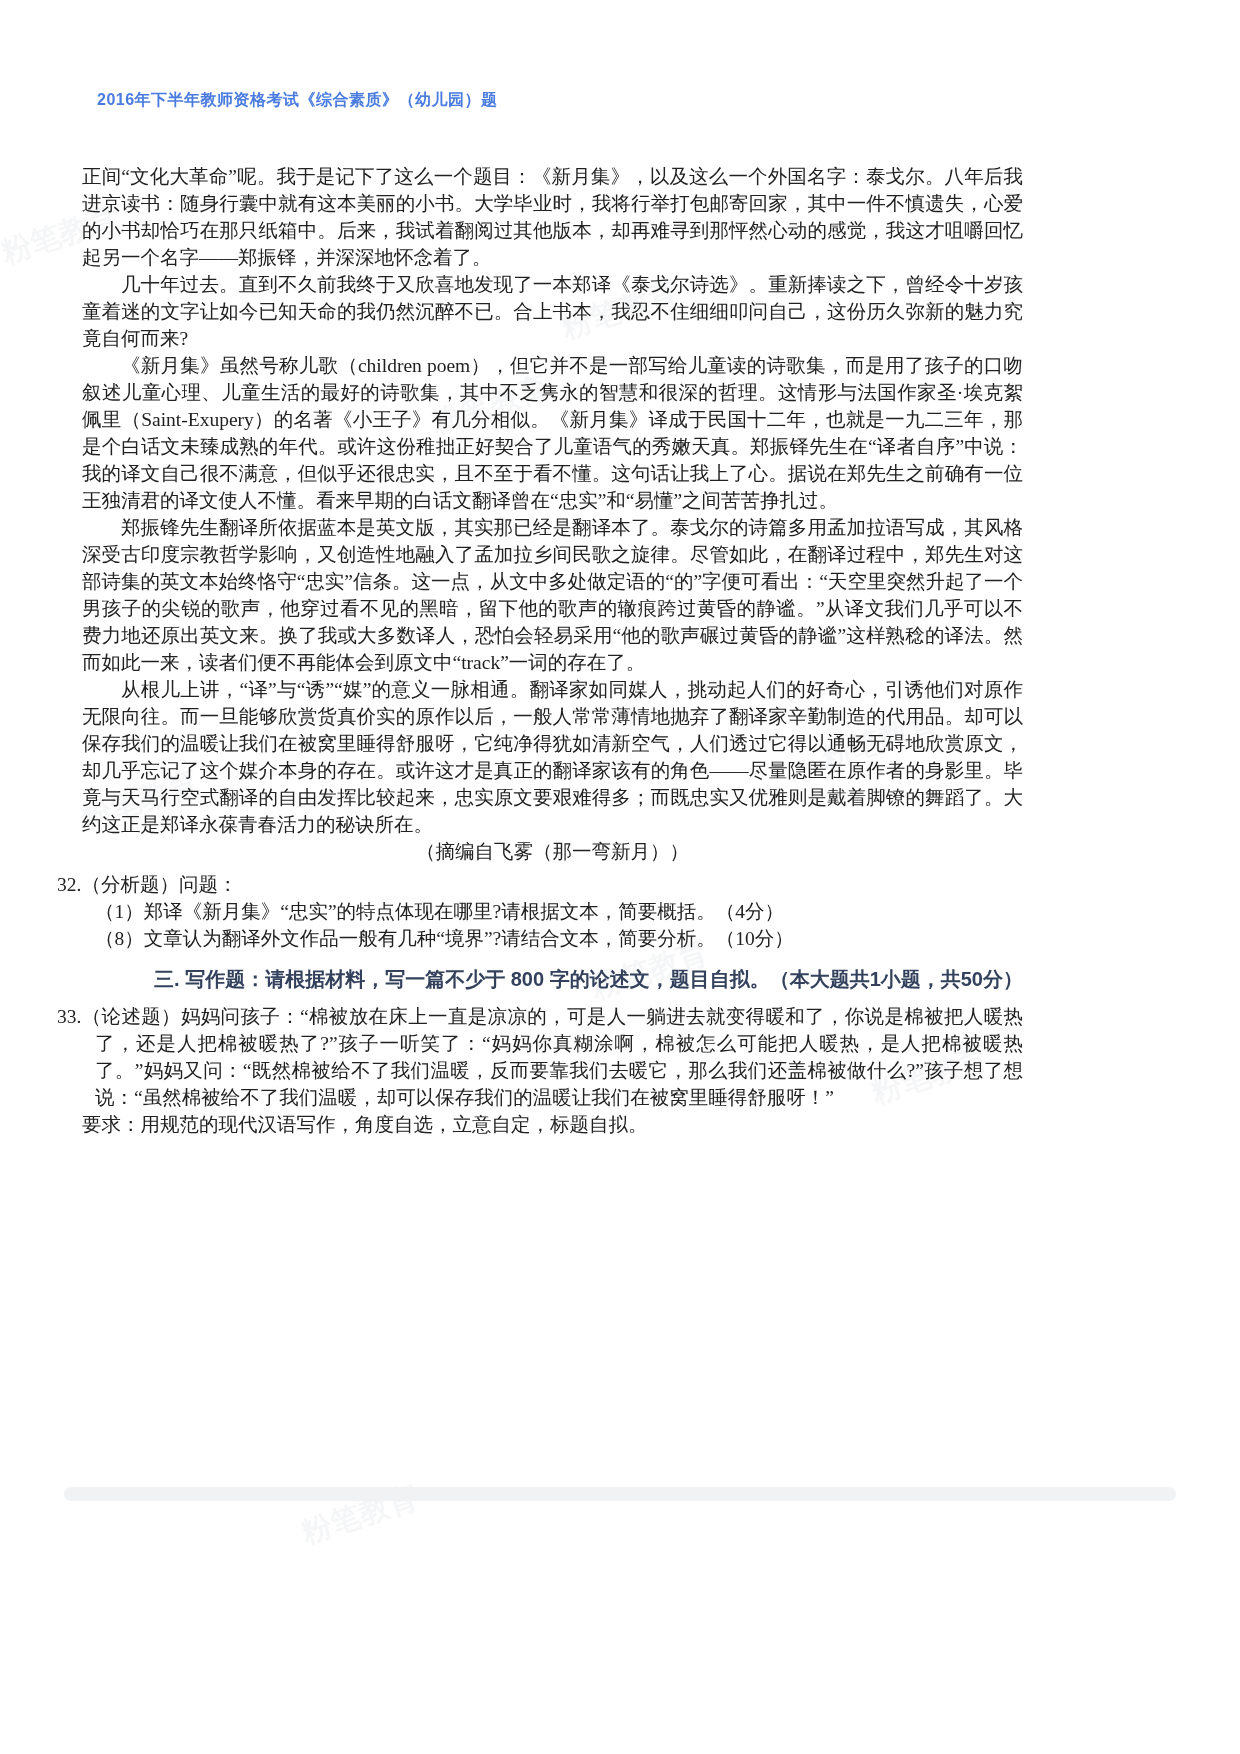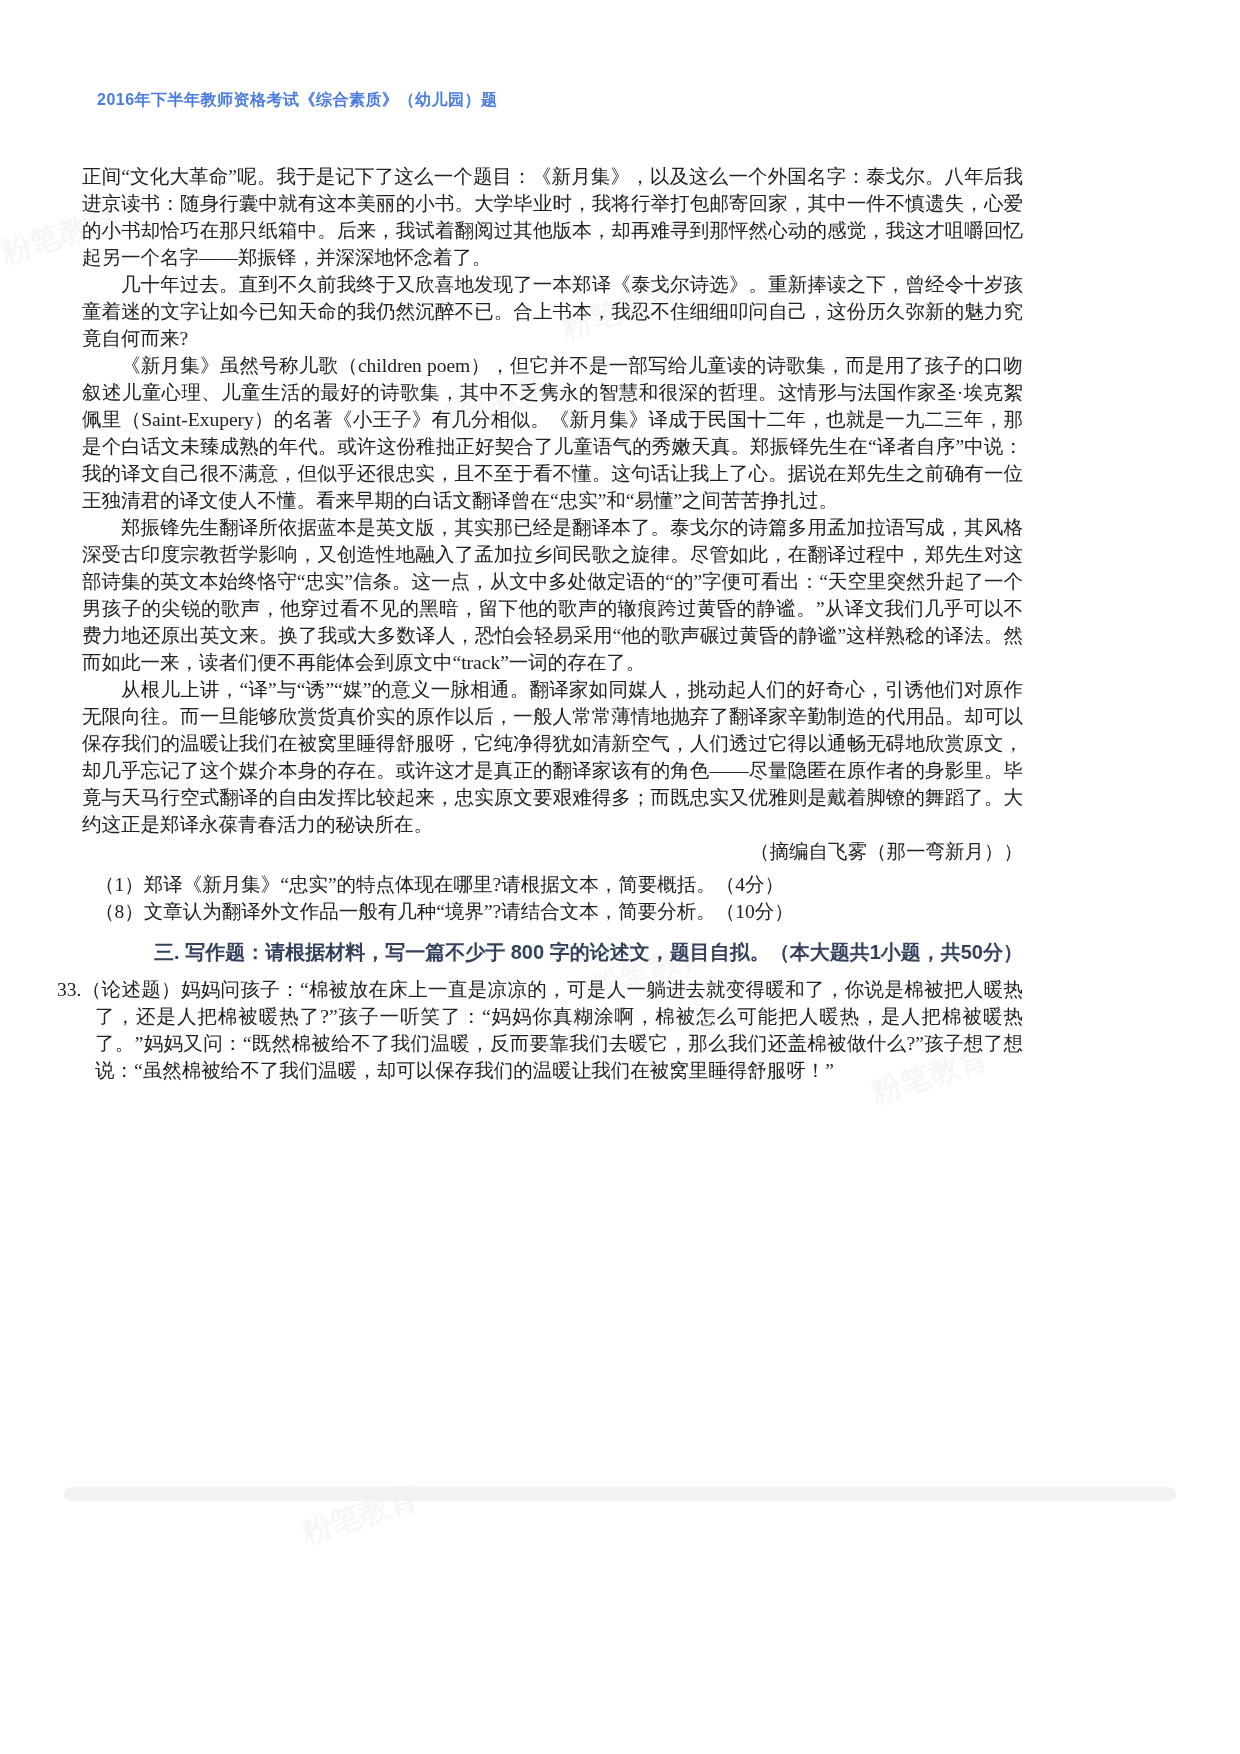--- a/index.html
+++ b/index.html
@@ -27,21 +27,21 @@
     left: 82px;
     top: 163px;
     width: 941px;
     font-size: 19.5px;
     line-height: 27px;
     text-align: justify;
   }
   .para { margin: 0; }
   .para.indent { text-indent: 2em; }
   .attribution {
-    text-align: right;
+    text-align: center;
     margin: 0;
   }
   .q-block { margin-top: 6px; }
   .q-stem {
     margin: 2px 0 0 -25px;
   }
   .q-sub {
     margin: 0 0 0 13px;
   }
   .section-title {
@@ -101,27 +101,29 @@
 
     <p class="para">正间“文化大革命”呢。我于是记下了这么一个题目：《新月集》，以及这么一个外国名字：泰戈尔。八年后我进京读书：随身行囊中就有这本美丽的小书。大学毕业时，我将行举打包邮寄回家，其中一件不慎遗失，心爱的小书却恰巧在那只纸箱中。后来，我试着翻阅过其他版本，却再难寻到那怦然心动的感觉，我这才咀嚼回忆起另一个名字——郑振铎，并深深地怀念着了。</p>
     <p class="para indent">几十年过去。直到不久前我终于又欣喜地发现了一本郑译《泰戈尔诗选》。重新捧读之下，曾经令十岁孩童着迷的文字让如今已知天命的我仍然沉醉不已。合上书本，我忍不住细细叩问自己，这份历久弥新的魅力究竟自何而来?</p>
     <p class="para indent">《新月集》虽然号称儿歌（children poem），但它并不是一部写给儿童读的诗歌集，而是用了孩子的口吻叙述儿童心理、儿童生活的最好的诗歌集，其中不乏隽永的智慧和很深的哲理。这情形与法国作家圣·埃克絮佩里（Saint-Exupery）的名著《小王子》有几分相似。《新月集》译成于民国十二年，也就是一九二三年，那是个白话文未臻成熟的年代。或许这份稚拙正好契合了儿童语气的秀嫩天真。郑振铎先生在“译者自序”中说：我的译文自己很不满意，但似乎还很忠实，且不至于看不懂。这句话让我上了心。据说在郑先生之前确有一位王独清君的译文使人不懂。看来早期的白话文翻译曾在“忠实”和“易懂”之间苦苦挣扎过。</p>
     <p class="para indent">郑振锋先生翻译所依据蓝本是英文版，其实那已经是翻译本了。泰戈尔的诗篇多用孟加拉语写成，其风格深受古印度宗教哲学影响，又创造性地融入了孟加拉乡间民歌之旋律。尽管如此，在翻译过程中，郑先生对这部诗集的英文本始终恪守“忠实”信条。这一点，从文中多处做定语的“的”字便可看出：“天空里突然升起了一个男孩子的尖锐的歌声，他穿过看不见的黑暗，留下他的歌声的辙痕跨过黄昏的静谧。”从译文我们几乎可以不费力地还原出英文来。换了我或大多数译人，恐怕会轻易采用“他的歌声碾过黄昏的静谧”这样熟稔的译法。然而如此一来，读者们便不再能体会到原文中“track”一词的存在了。</p>
     <p class="para indent">从根儿上讲，“译”与“诱”“媒”的意义一脉相通。翻译家如同媒人，挑动起人们的好奇心，引诱他们对原作无限向往。而一旦能够欣赏货真价实的原作以后，一般人常常薄情地抛弃了翻译家辛勤制造的代用品。却可以保存我们的温暖让我们在被窝里睡得舒服呀，它纯净得犹如清新空气，人们透过它得以通畅无碍地欣赏原文，却几乎忘记了这个媒介本身的存在。或许这才是真正的翻译家该有的角色——尽量隐匿在原作者的身影里。毕竟与天马行空式翻译的自由发挥比较起来，忠实原文要艰难得多；而既忠实又优雅则是戴着脚镣的舞蹈了。大约这正是郑译永葆青春活力的秘诀所在。</p>
 
     <p class="attribution">（摘编自飞雾（那一弯新月））</p>
 
     <div class="q-block">
+      <p class="para q-stem">32.（分析题）问题：</p>
       <p class="para q-sub">（1）郑译《新月集》“忠实”的特点体现在哪里?请根据文本，简要概括。（4分）</p>
       <p class="para q-sub">（8）文章认为翻译外文作品一般有几种“境界”?请结合文本，简要分析。（10分）</p>
     </div>
 
     <p class="section-title">三. 写作题：请根据材料，写一篇不少于 800 字的论述文，题目自拟。（本大题共1小题，共50分）</p>
 
     <div class="q-block">
       <p class="para q33-body">33.（论述题）妈妈问孩子：“棉被放在床上一直是凉凉的，可是人一躺进去就变得暖和了，你说是棉被把人暖热了，还是人把棉被暖热了?”孩子一听笑了：“妈妈你真糊涂啊，棉被怎么可能把人暖热，是人把棉被暖热了。”妈妈又问：“既然棉被给不了我们温暖，反而要靠我们去暖它，那么我们还盖棉被做什么?”孩子想了想说：“虽然棉被给不了我们温暖，却可以保存我们的温暖让我们在被窝里睡得舒服呀！”</p>
+      <p class="para q33-line">要求：用规范的现代汉语写作，角度自选，立意自定，标题自拟。</p>
     </div>
 
   </div>
 
   <div class="footer-band"></div>
 
 </div>
 
 </body></html>

